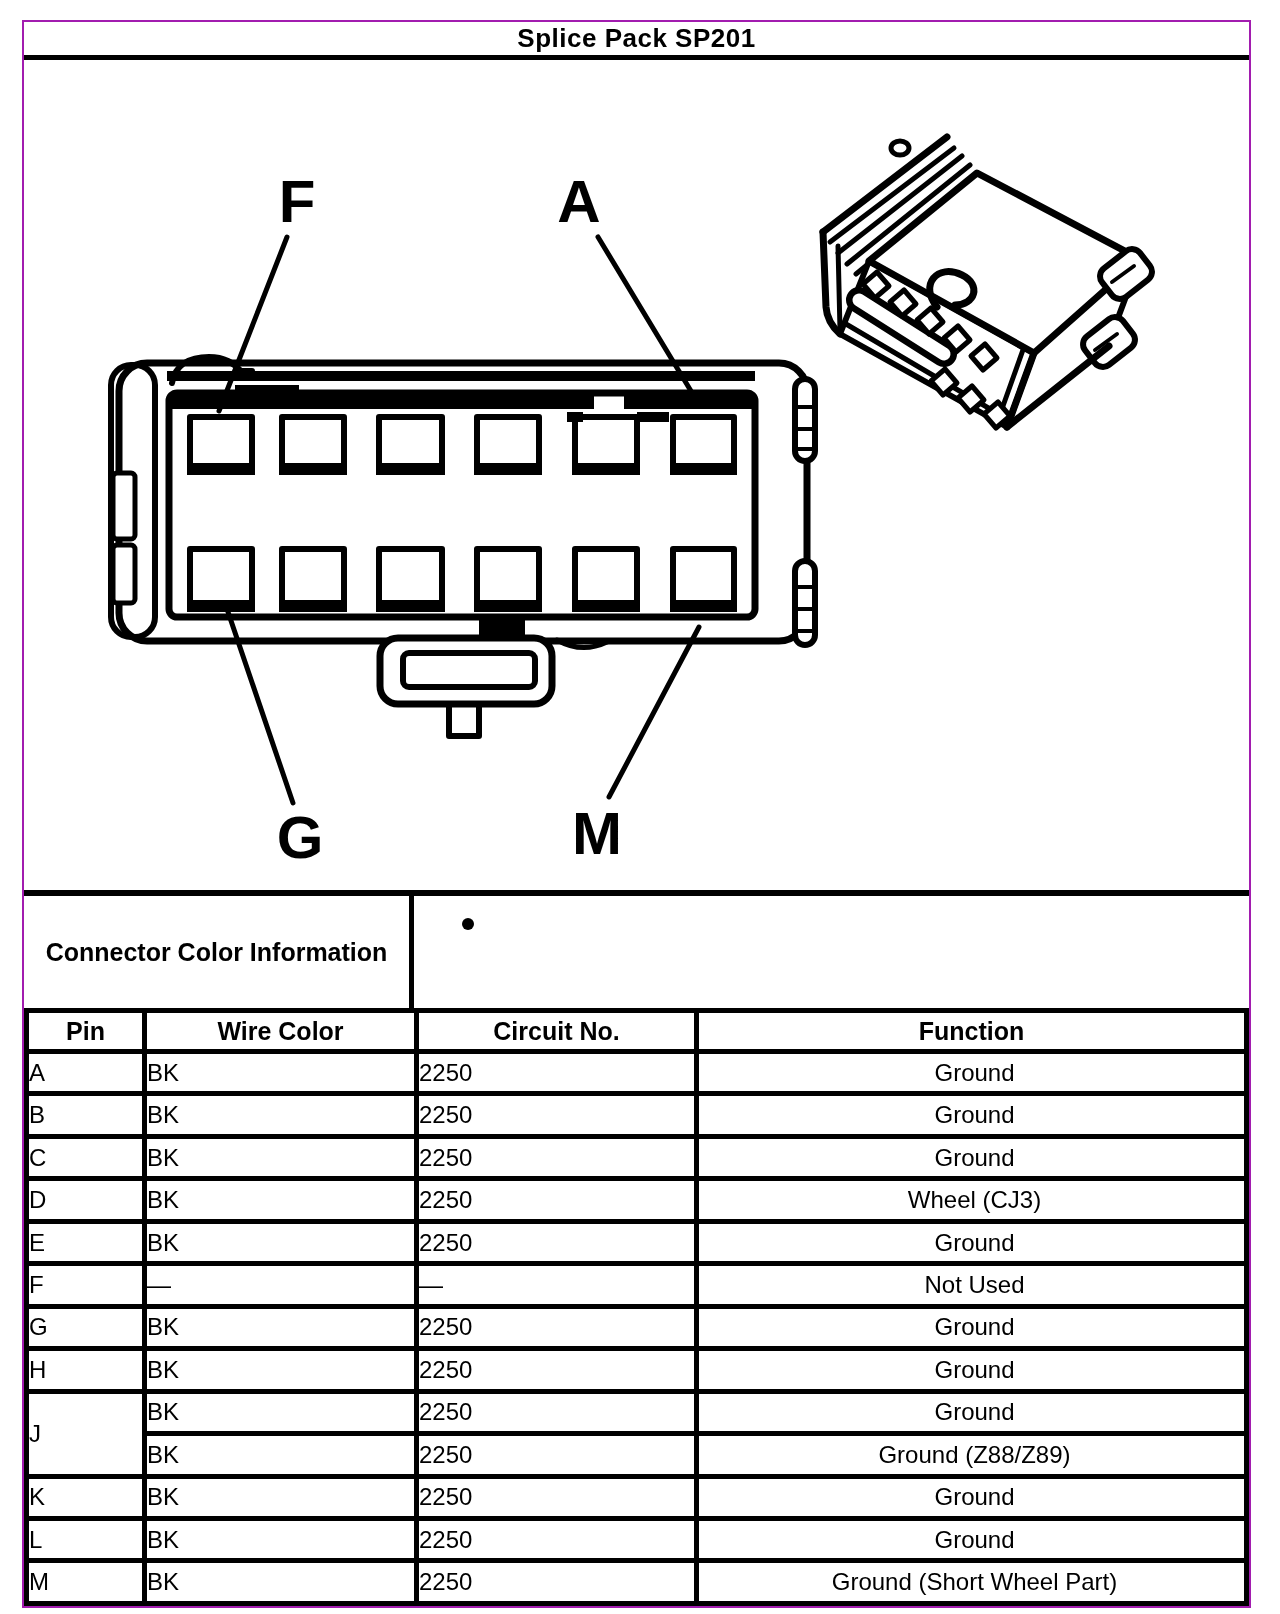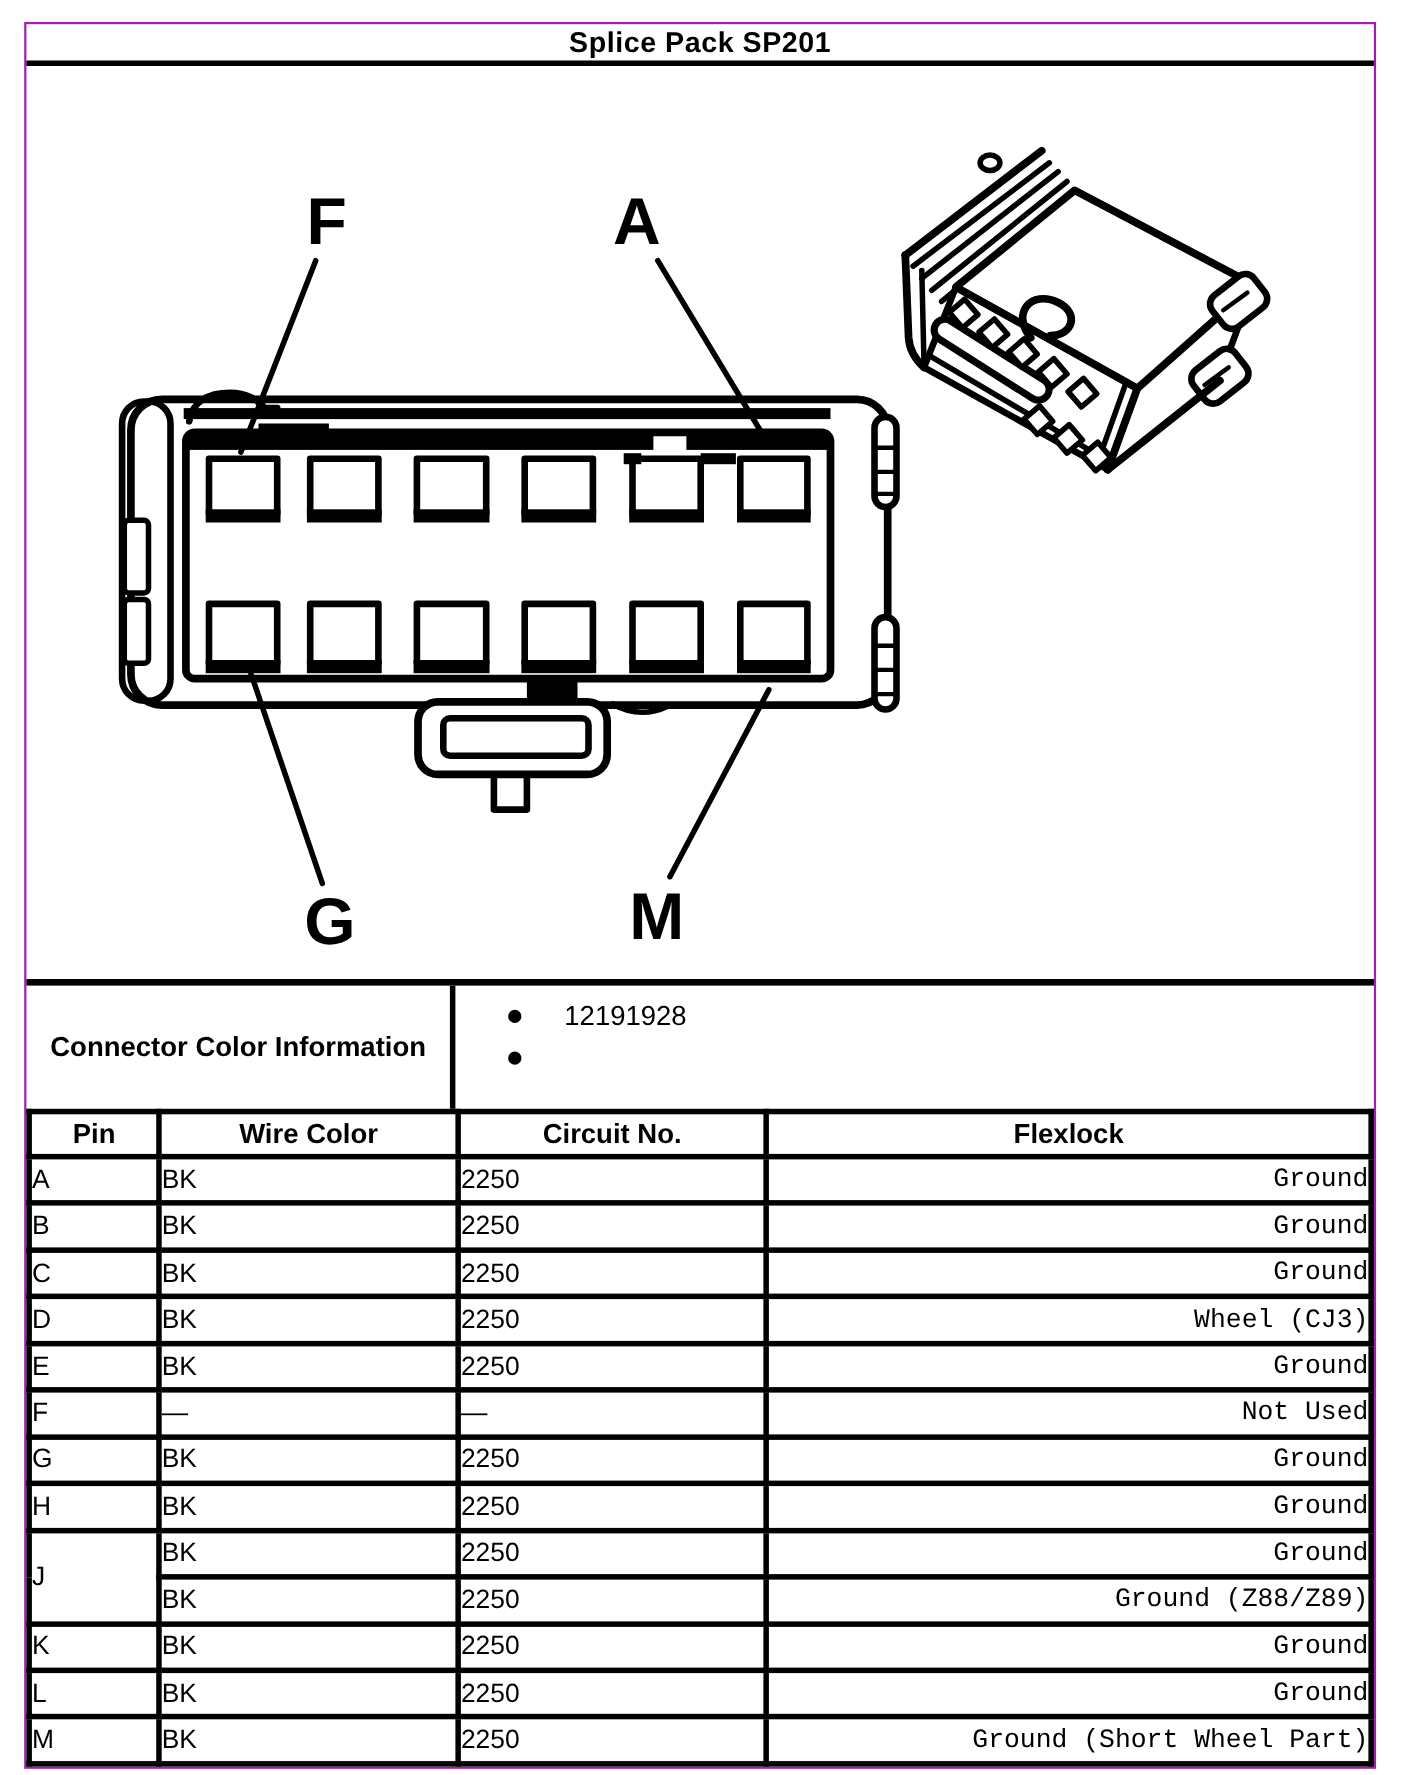--- a/index.html
+++ b/index.html
@@ -32,21 +32,21 @@
   .table-wrap{flex:1;display:flex;flex-direction:column;}
   table.pin-table{
     width:100%;height:100%;border-collapse:collapse;table-layout:fixed;
     font-size:24px;
   }
   .pin-table th,.pin-table td{
     border:5px solid #000;padding:0;vertical-align:middle;
     overflow:hidden;white-space:nowrap;
   }
   .pin-table th{font-size:25px;font-weight:bold;}
-  .pin-table td.func{text-align:right;padding-left:6px;font-family:Liberation Mono, monospace;}
+  .pin-table td.func{text-align:center;padding-left:6px;}
   .pin-table tr{height:41px;}
 </style>
 </head>
 <body>
 
 <div class="page">
 
   <div class="title-bar">
     <span>Splice Pack SP201</span>
   </div>
@@ -191,42 +191,38 @@
     </svg>
   </div>
 
   <div class="part-info">
     <div class="part-info-label">
       <span>Connector Color Information</span>
     </div>
     <div class="part-info-bullets">
       <div class="bullet-row">
         <span class="bullet-dot"></span>
-        <span class="bullet-text">12191928</span>
-      </div>
-      <div class="bullet-row">
-        <span class="bullet-dot"></span>
       </div>
     </div>
   </div>
 
   <div class="table-wrap">
     <table class="pin-table">
       <colgroup>
         <col style="width:118px">
           <col style="width:272px">
           <col style="width:280px">
           <col>
       </colgroup>
       <thead>
         <tr>
           <th>Pin</th>
           <th>Wire Color</th>
           <th>Circuit No.</th>
-          <th>Flexlock</th>
+          <th>Function</th>
         </tr>
       </thead>
       <tbody>
         <tr>
           <td>A</td>
           <td>BK</td>
           <td>2250</td>
           <td class="func">Ground</td>
         </tr>
         <tr>

